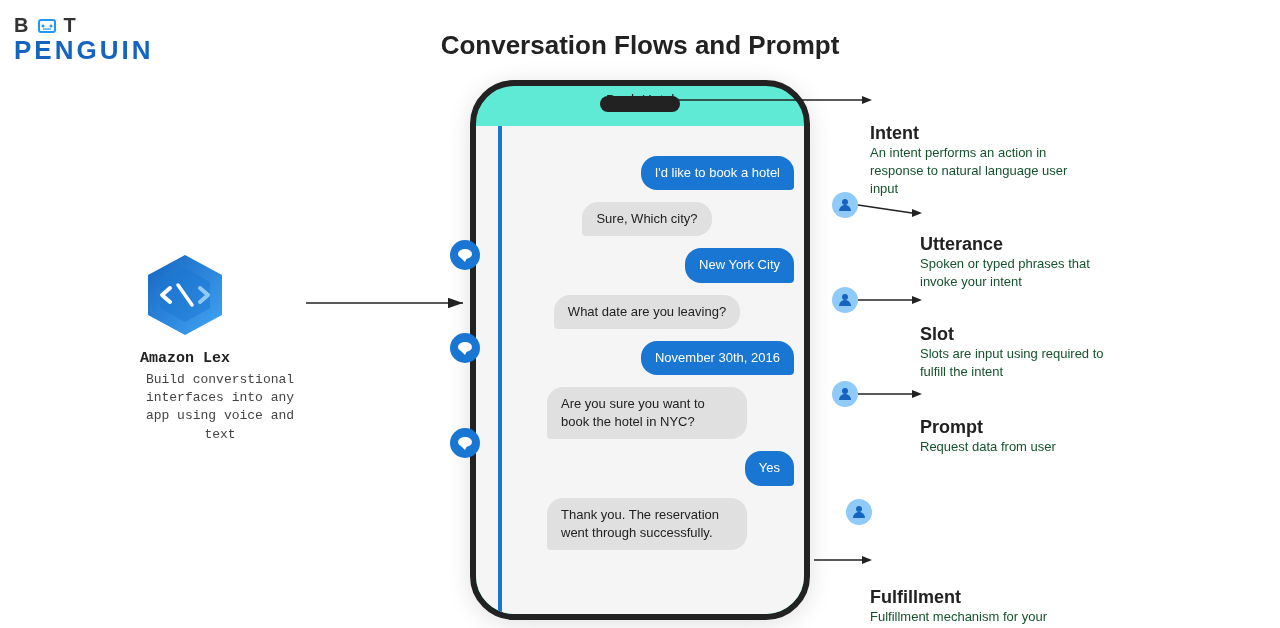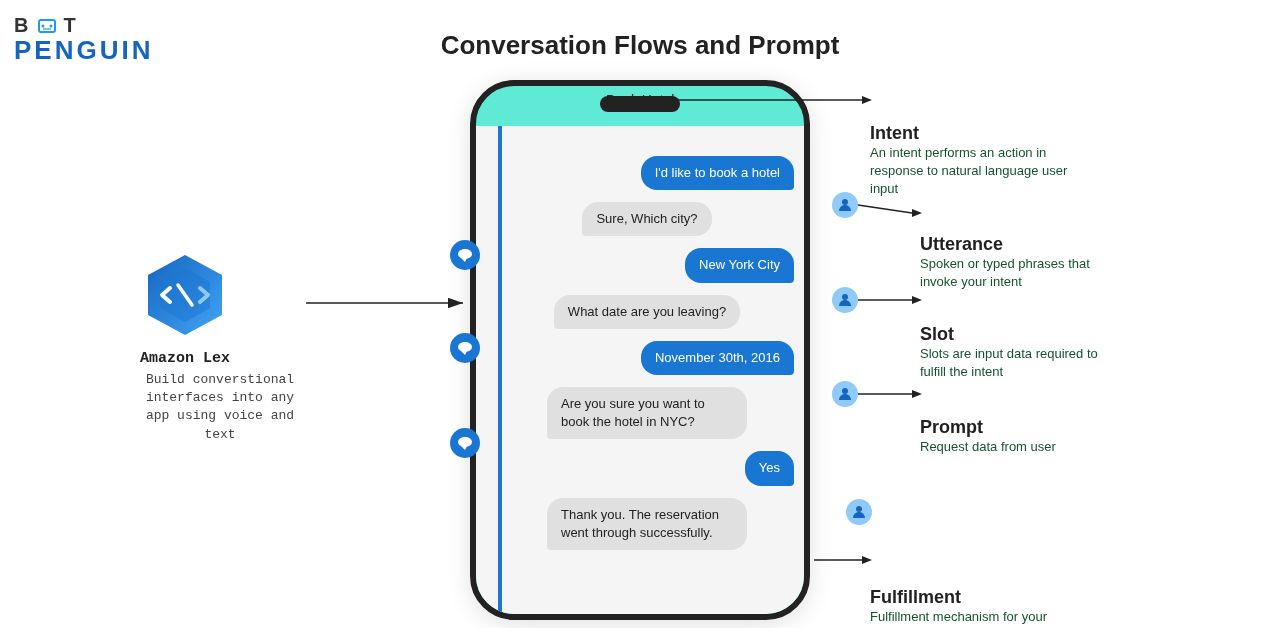--- a/index.html
+++ b/index.html
@@ -364,21 +364,21 @@
   <div class="annotation-desc">An intent performs an action in response to natural language user input</div>
 </div>
 
 <div class="utterance-annotation">
   <div class="annotation-title">Utterance</div>
   <div class="annotation-desc">Spoken or typed phrases that invoke your intent</div>
 </div>
 
 <div class="slot-annotation">
   <div class="annotation-title">Slot</div>
-  <div class="annotation-desc">Slots are input data required to fulfill the intent</div>
+  <div class="annotation-desc">Slots are input using required to fulfill the intent</div>
 </div>
 
 <div class="prompt-annotation">
   <div class="annotation-title">Prompt</div>
   <div class="annotation-desc">Request data from user</div>
 </div>
 
 <div class="fulfillment-annotation">
   <div class="annotation-title">Fulfillment</div>
   <div class="annotation-desc">Fulfillment mechanism for your intent</div>

